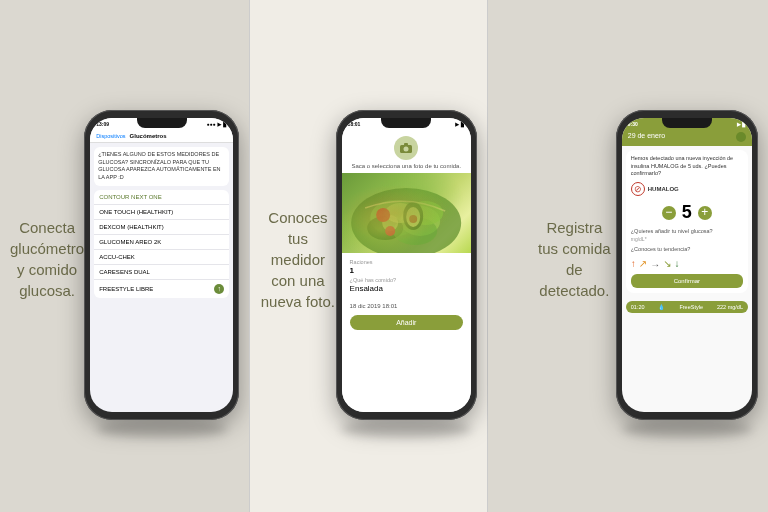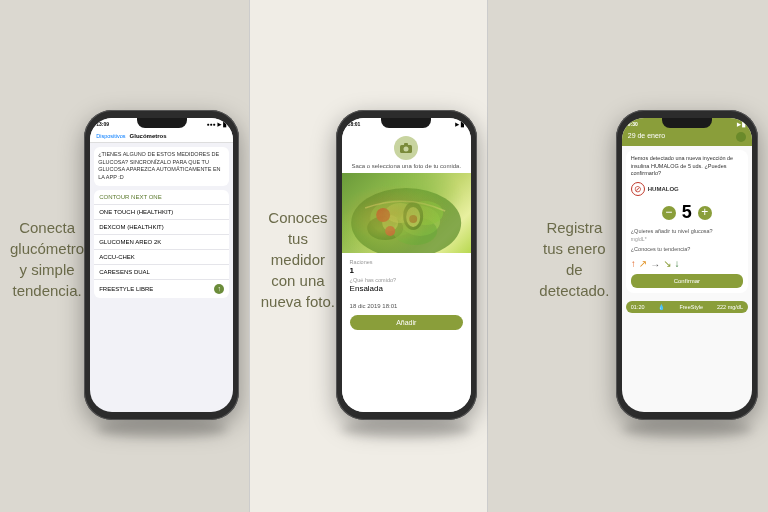--- a/index.html
+++ b/index.html
@@ -331,22 +331,22 @@
       border-right: 1px solid #ccc;
     }
   </style>
 </head>
 <body>
 
 <div class="panel panel-left">
   <div class="panel-title">
     <span>Conecta</span><br>
     <span>glucómetro</span><br>
-    <span>y simple</span><br>
-    <span>tendencia.</span>
+    <span>y comido</span><br>
+    <span>glucosa.</span>
   </div>
 
   <div class="phone-frame">
     <div class="phone-notch"></div>
     <div class="phone-screen screen-left">
 
       <div class="status-bar">
         <span>13:09</span>
         <div class="status-icons">
           <span>●●●</span>
@@ -453,21 +453,21 @@
         <div class="add-button">Añadir</div>
       </div>
     </div>
     <div class="phone-shadow"></div>
   </div>
 </div>
 
 <div class="panel panel-right">
   <div class="panel-title">
     <span>Registra</span><br>
-    <span>tus enero</span><br>
+    <span>tus comida</span><br>
     <span>de detectado.</span>
   </div>
 
   <div class="phone-frame">
     <div class="phone-notch"></div>
     <div class="phone-screen screen-right">
       <div class="status-bar">
         <span>9:30</span>
         <div class="status-icons">
           <span>▶ ▊</span>

